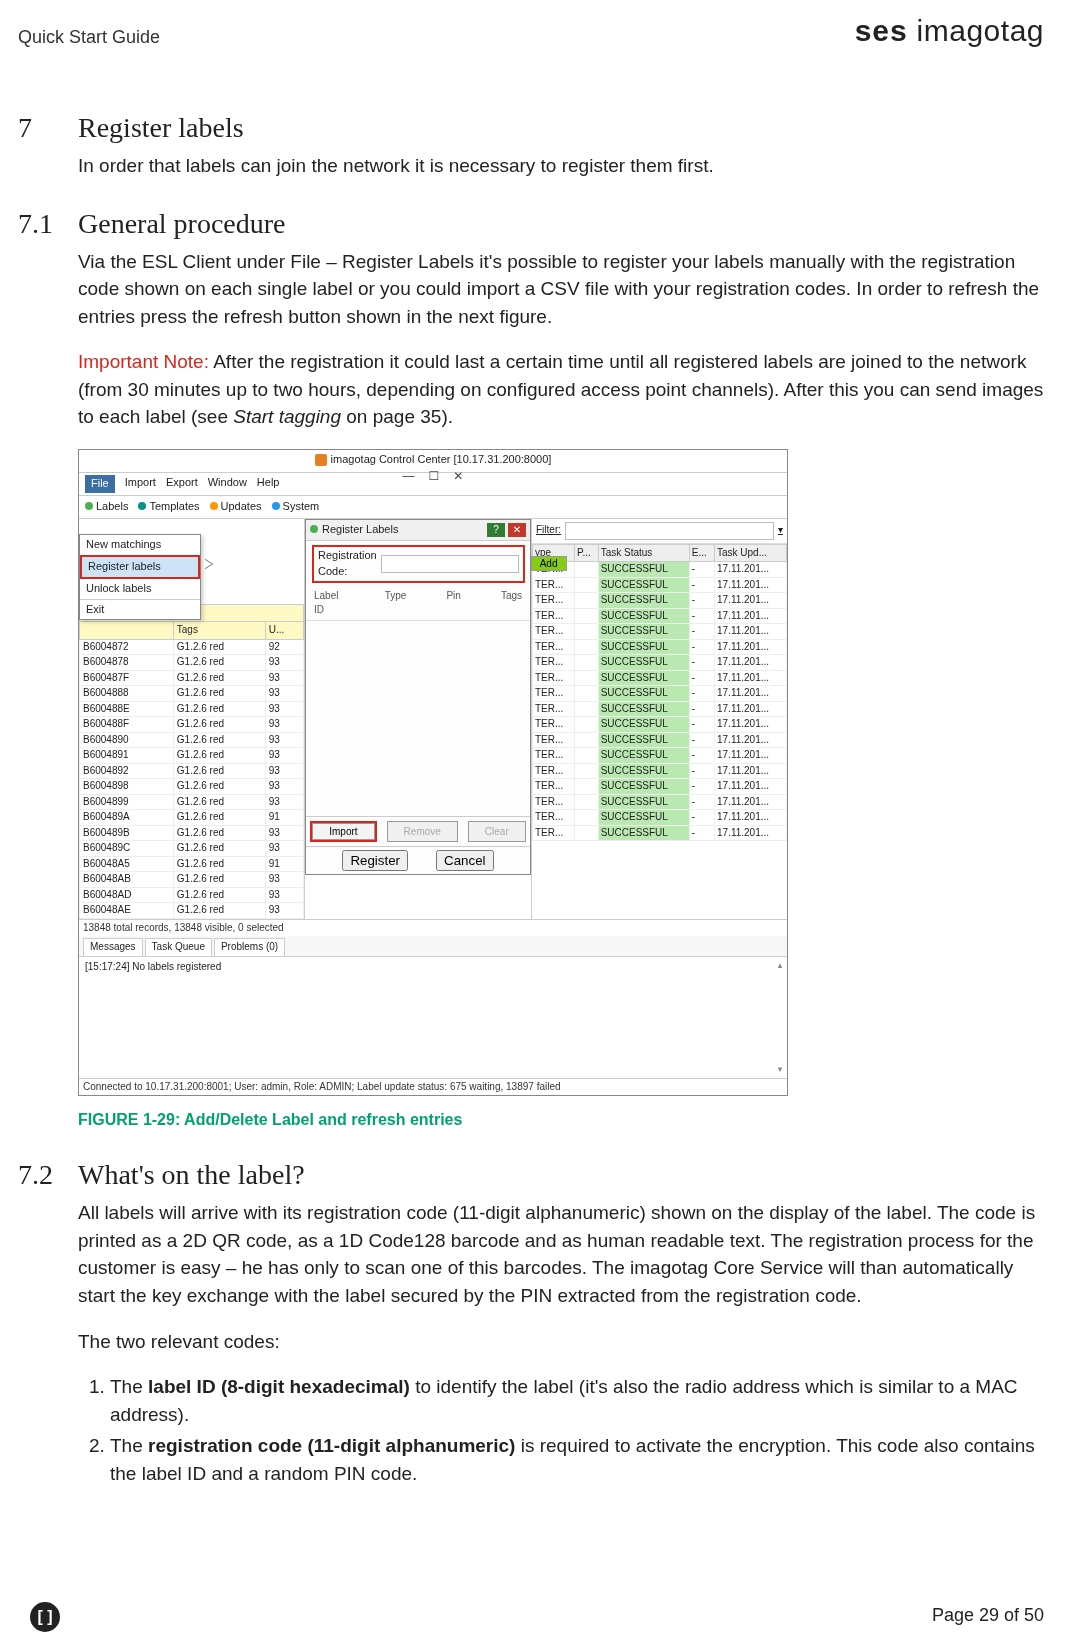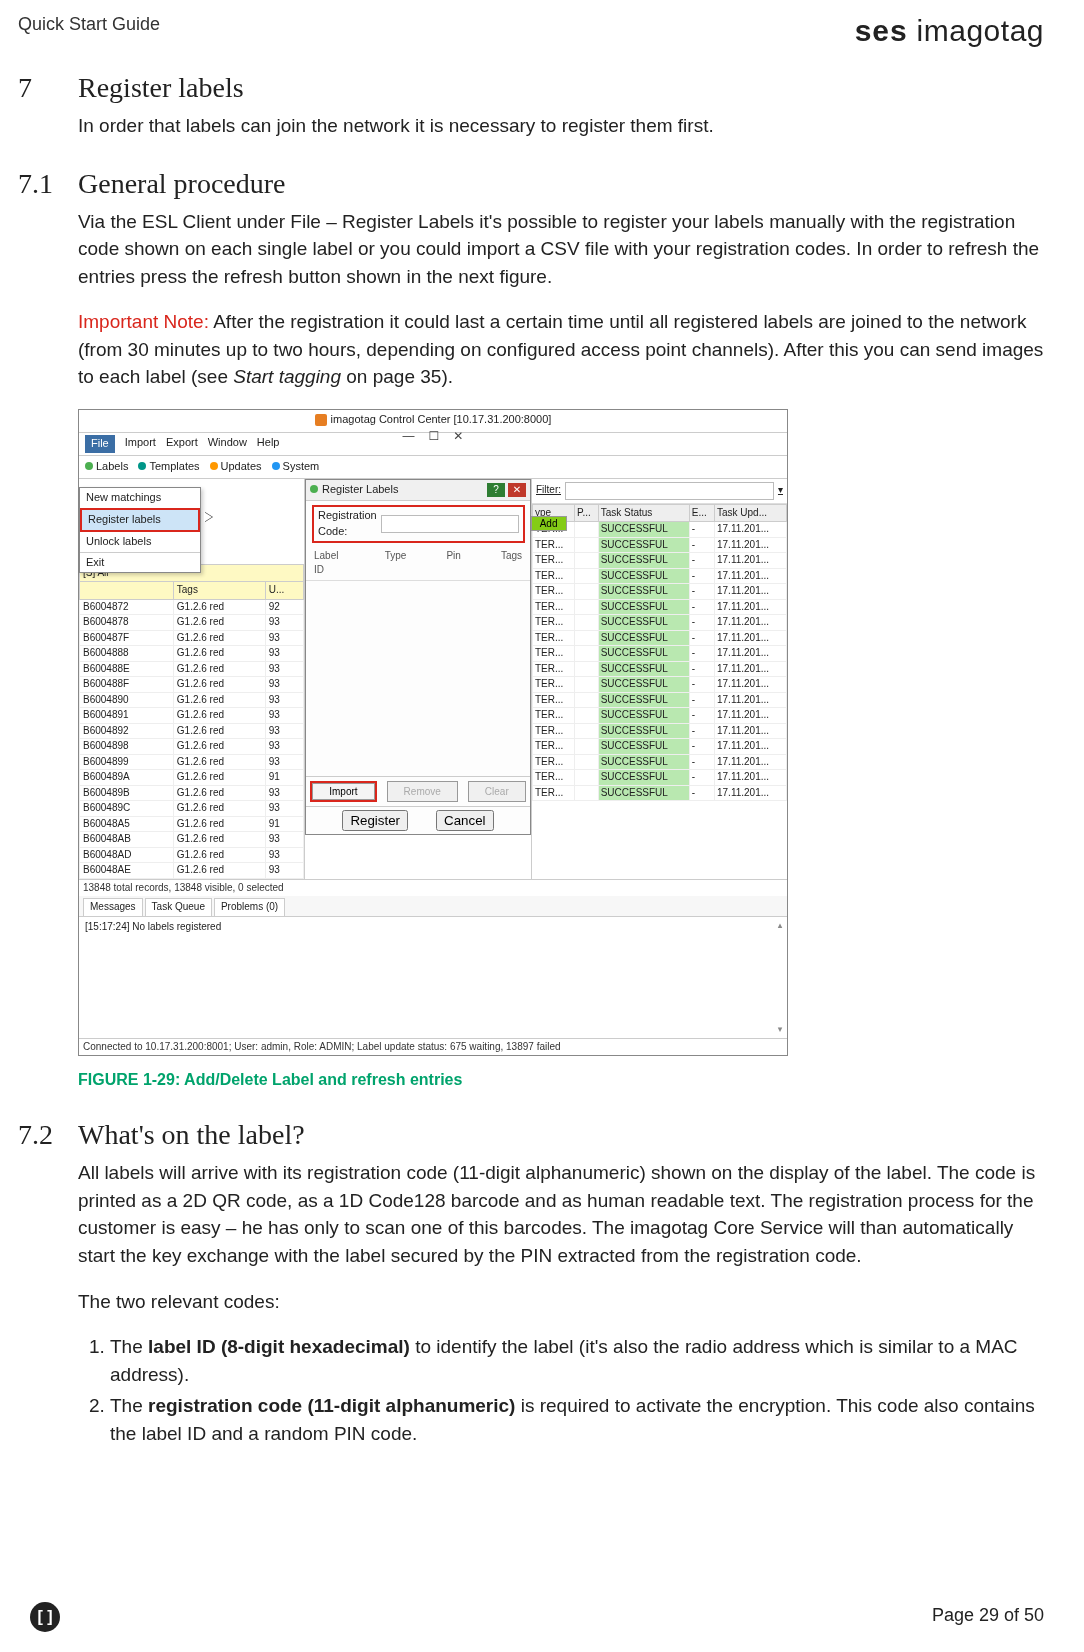--- a/index.html
+++ b/index.html
@@ -12,22 +12,22 @@
   }
   .page {
     padding: 14px 40px 20px 18px;
     box-sizing: border-box;
     position: relative;
     min-height: 1652px;
   }
   .header {
     display: flex;
     justify-content: space-between;
-    align-items: flex-start;
-    margin-bottom: 24px;
+    align-items: flex-end;
+    margin-bottom: 64px;
   }
   .header-left {
     font-size: 18px;
     color: #333;
   }
   .header-right {
     font-size: 30px;
     color: #222;
     letter-spacing: 0.5px;
   }
@@ -96,21 +96,21 @@
   }
   .shot-menubar .file { background:#3b6ea5;color:#fff;padding:1px 6px;}
   .shot-toolbar {
     display:flex; align-items:center; gap:10px;
     padding:3px 6px; border-bottom:1px solid #ccc;
   }
   .dot{width:8px;height:8px;border-radius:50%;display:inline-block;margin-right:3px;}
   .d-green{background:#4caf50;} .d-orange{background:#ff9800;} .d-blue{background:#2196f3;} .d-teal{background:#009688;}
   .main-area{display:flex;}
   .left-pane{width:225px;border-right:1px solid #ccc;position:relative;}
-  .file-menu{position:absolute;top:8px;left:0;width:120px;background:#fff;border:1px solid #888;z-index:5;box-shadow:2px 2px 4px rgba(0,0,0,0.2);}
+  .file-menu{position:absolute;top:15px;left:0;width:120px;background:#fff;border:1px solid #888;z-index:5;box-shadow:2px 2px 4px rgba(0,0,0,0.2);}
   .file-menu div{padding:2px 6px;white-space:nowrap;}
   .file-menu .hl{background:#cde4f7;border:2px solid #d9261c;position:relative;}
   .file-menu .hl::after{content:"";position:absolute;right:-14px;top:2px;border-left:8px solid #fff;border-top:5px solid transparent;border-bottom:5px solid transparent;filter:drop-shadow(1px 0 0 #333);}
   .left-table{margin-top:85px;width:100%;border-collapse:collapse;}
   .left-table th{background:#fef9c3;border:1px solid #ccc;padding:1px 3px;text-align:left;font-weight:400;font-size:10px;}
   .left-table td{border:1px solid #eee;padding:0 3px;font-size:10px;white-space:nowrap;}
   .center-pane{flex:1;position:relative;}
   .dialog{position:absolute;top:0;left:0;right:0;border:1px solid #888;background:#fdfdfd;}
   .dialog-hd{display:flex;justify-content:space-between;align-items:center;padding:2px 4px;background:#f0f0f0;border-bottom:1px solid #ccc;}
   .dialog-hd .dot{margin-right:4px;}

